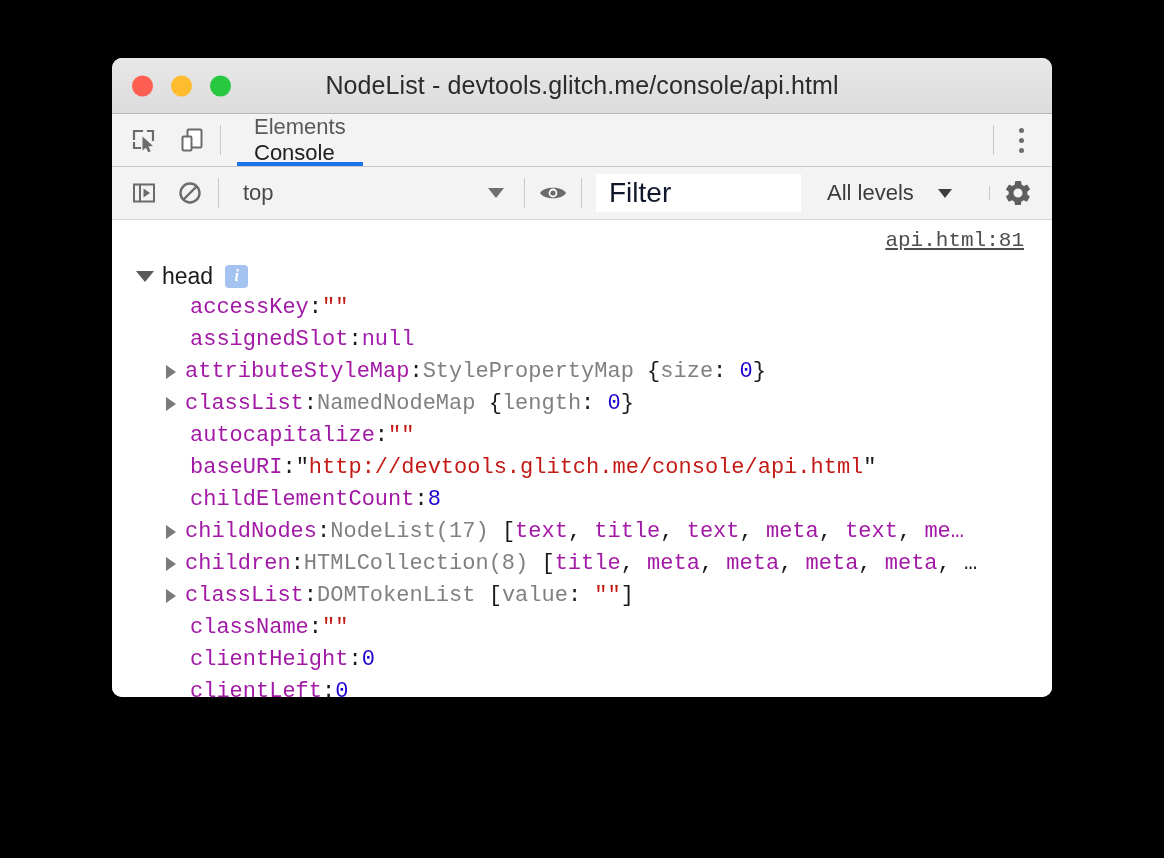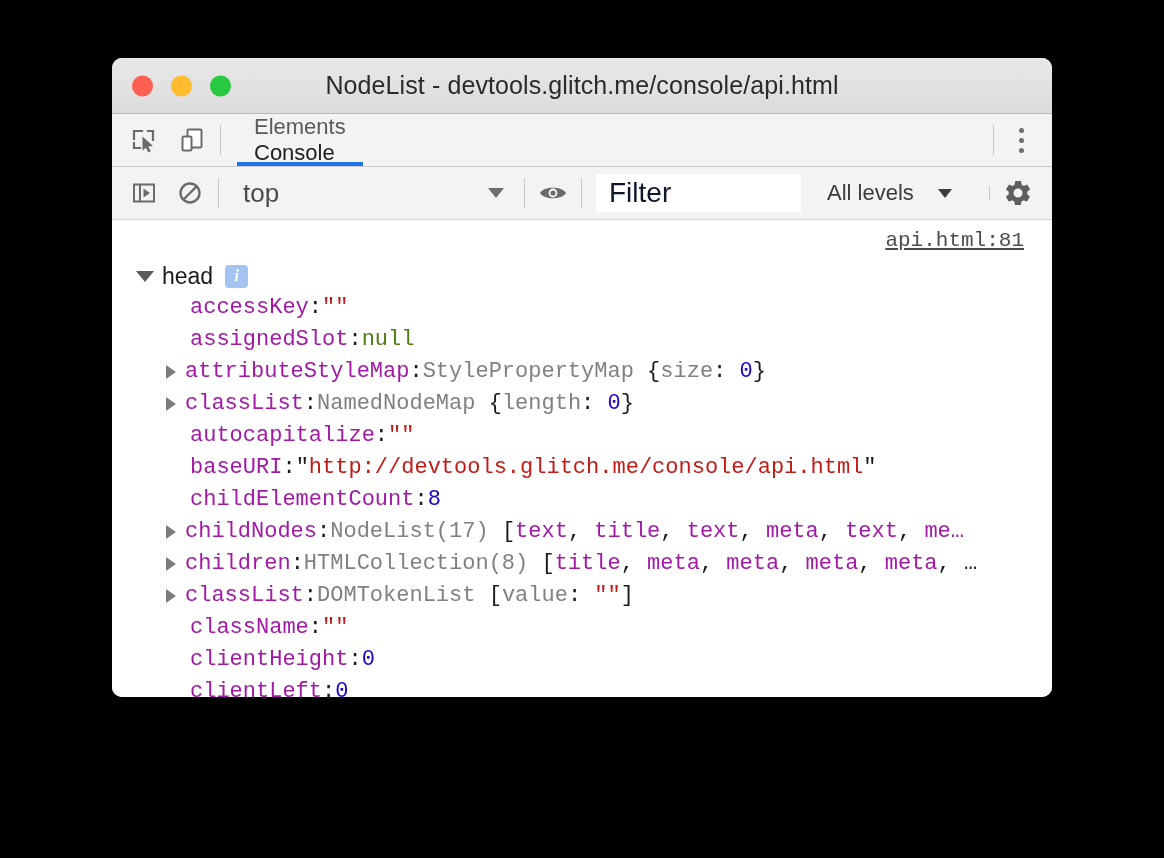--- a/index.html
+++ b/index.html
@@ -163,21 +163,21 @@
   }
   .ctx-select {
     display: flex;
     align-items: center;
     width: 285px;
     height: 36px;
     padding: 0 10px 0 14px;
     box-sizing: border-box;
   }
   .ctx-label {
-    font-size: 26px;
+    font-size: 22px;
     color: #4a4a4a;
   }
   .caret {
     margin-left: auto;
     width: 0; height: 0;
     border-left: 8px solid transparent;
     border-right: 8px solid transparent;
     border-top: 10px solid #6f6f6f;
   }
   .filter-input {
@@ -283,21 +283,21 @@
     font-size: 16px;
     font-family: "Liberation Serif", serif;
     font-style: italic;
     margin-left: 12px;
     line-height: 1;
     font-weight: bold;
   }
 
   .pname  { color: #a219a6; }
   .punct  { color: #1a1a1a; }
-  .vnull  { color: #4d7c0f; }
+  .vnull  { color: #a21caf; }
   .vstr   { color: #c41a16; }
   .vnum   { color: #1c00cf; }
   .vcls   { color: #808080; }
   .vtag   { color: #a219a6; }
 </style>
 </head>
 <body>
 
 <div id="root">
   <div class="window">

